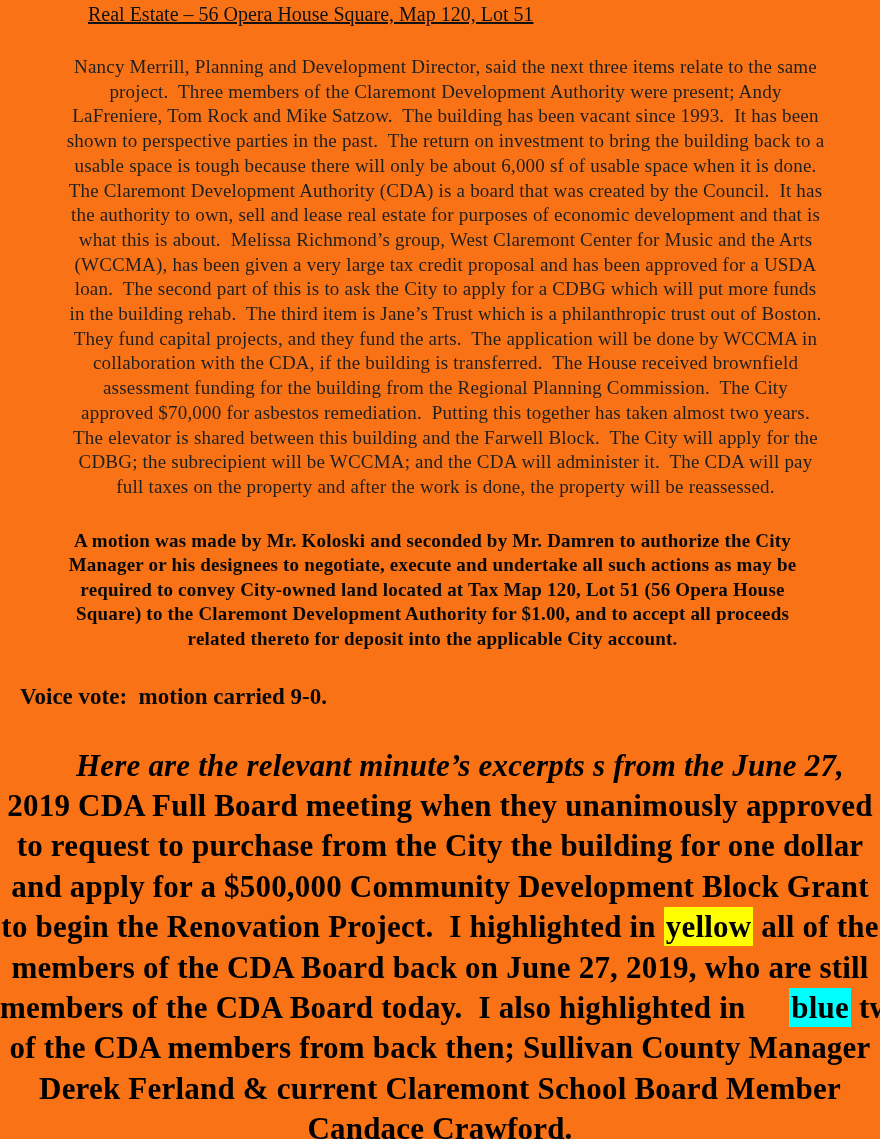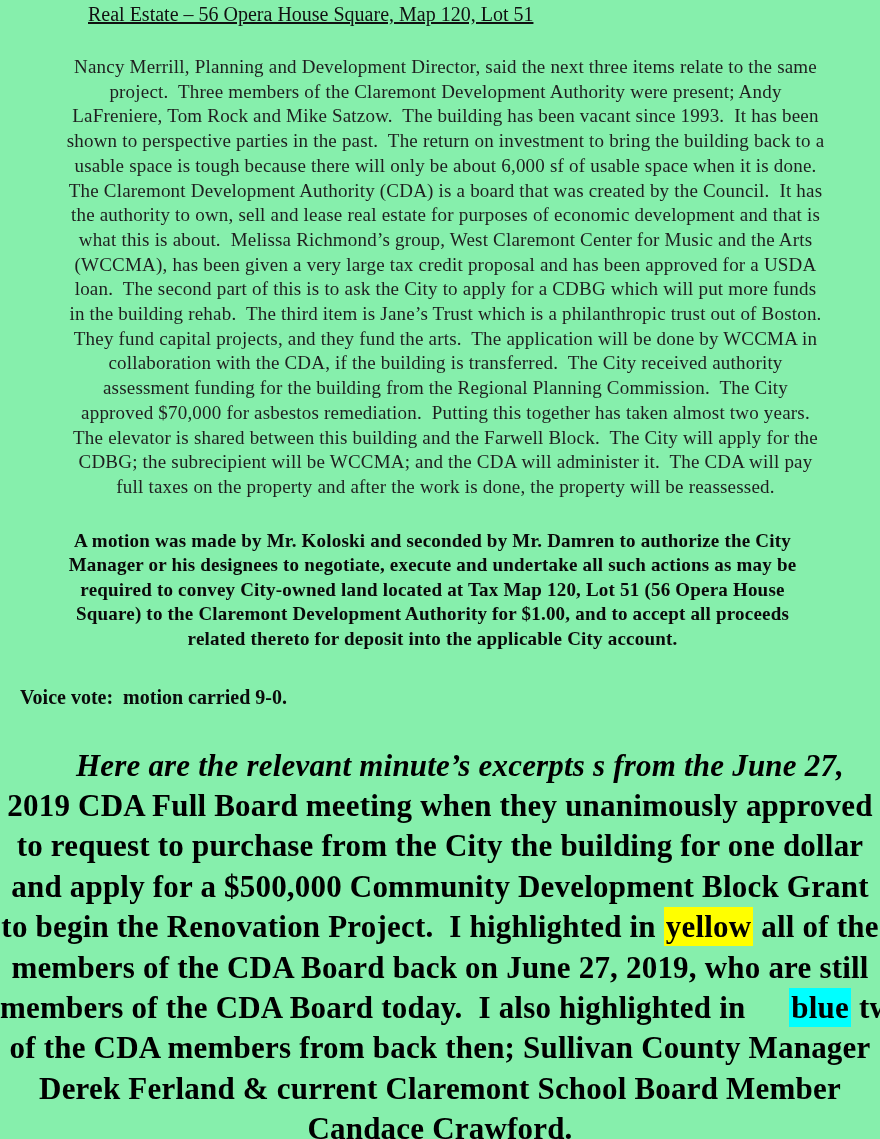--- a/index.html
+++ b/index.html
@@ -1,20 +1,20 @@
 <!DOCTYPE html>
 <html><head>
 <meta charset="utf-8">
 <style>
   html, body { margin: 0; padding: 0; background: #ffffff; }
   .page {
     position: relative;
     width: 880px;
     height: 1139px;
-    background: #86efac;
+    background: #f97316;
     overflow: hidden;
     font-family: "Liberation Serif", serif;
     box-sizing: border-box;
     padding-top: 2px;
   }
   .heading {
     margin-left: 88px;
     font-size: 20px;
     line-height: 24px;
     color: #111111;
@@ -32,21 +32,21 @@
   .motion-para {
     margin: 29px 40px 5px 25px;
     font-size: 19px;
     line-height: 24.6px;
     letter-spacing: 0.2px;
     font-weight: bold;
     color: #0a0a0a;
   }
   .voice-vote {
     margin: 33px 0 0 20px;
-    font-size: 20px;
+    font-size: 23px;
     line-height: 24px;
     font-weight: bold;
     color: #0a0a0a;
     white-space: pre;
   }
   .excerpt-para {
     margin: 37px 0 0 0;
     font-size: 31px;
     line-height: 40.4px;
     letter-spacing: 0.2px;
@@ -68,21 +68,21 @@
       <div class="line">LaFreniere, Tom Rock and Mike Satzow.  The building has been vacant since 1993.  It has been</div>
       <div class="line">shown to perspective parties in the past.  The return on investment to bring the building back to a</div>
       <div class="line">usable space is tough because there will only be about 6,000 sf of usable space when it is done.</div>
       <div class="line">The Claremont Development Authority (CDA) is a board that was created by the Council.  It has</div>
       <div class="line">the authority to own, sell and lease real estate for purposes of economic development and that is</div>
       <div class="line">what this is about.  Melissa Richmond’s group, West Claremont Center for Music and the Arts</div>
       <div class="line">(WCCMA), has been given a very large tax credit proposal and has been approved for a USDA</div>
       <div class="line">loan.  The second part of this is to ask the City to apply for a CDBG which will put more funds</div>
       <div class="line">in the building rehab.  The third item is Jane’s Trust which is a philanthropic trust out of Boston.</div>
       <div class="line">They fund capital projects, and they fund the arts.  The application will be done by WCCMA in</div>
-      <div class="line">collaboration with the CDA, if the building is transferred.  The City received authority</div>
+      <div class="line">collaboration with the CDA, if the building is transferred.  The House received brownfield</div>
       <div class="line">assessment funding for the building from the Regional Planning Commission.  The City</div>
       <div class="line">approved $70,000 for asbestos remediation.  Putting this together has taken almost two years.</div>
       <div class="line">The elevator is shared between this building and the Farwell Block.  The City will apply for the</div>
       <div class="line">CDBG; the subrecipient will be WCCMA; and the CDA will administer it.  The CDA will pay</div>
       <div class="line">full taxes on the property and after the work is done, the property will be reassessed.</div>
     </div>
 
   <div class="para motion-para">
       <div class="line">A motion was made by Mr. Koloski and seconded by Mr. Damren to authorize the City</div>
       <div class="line">Manager or his designees to negotiate, execute and undertake all such actions as may be</div>

